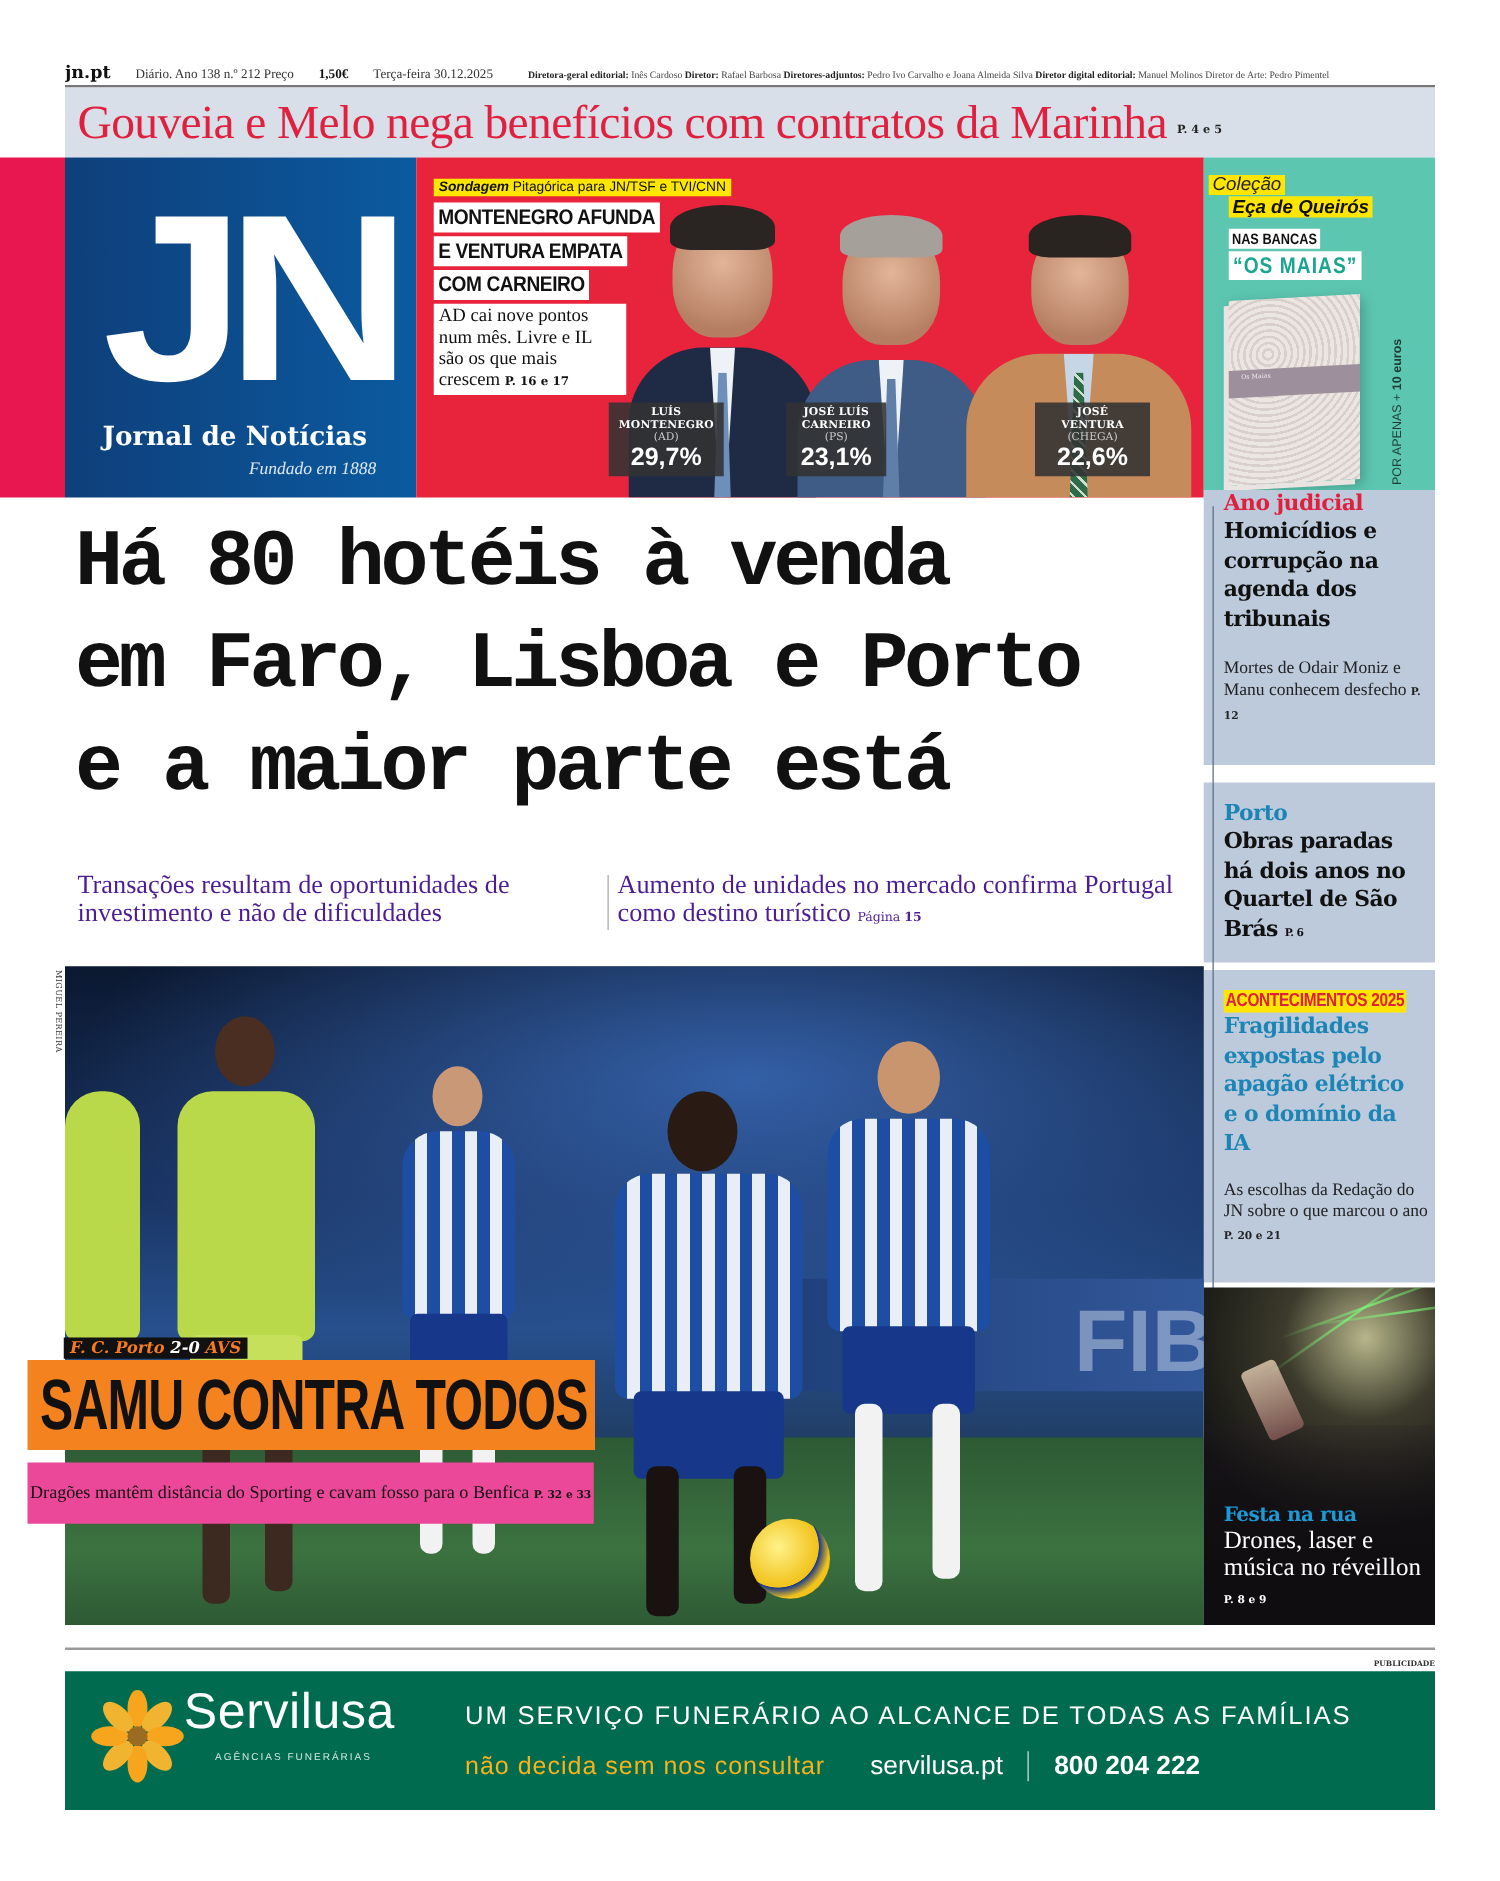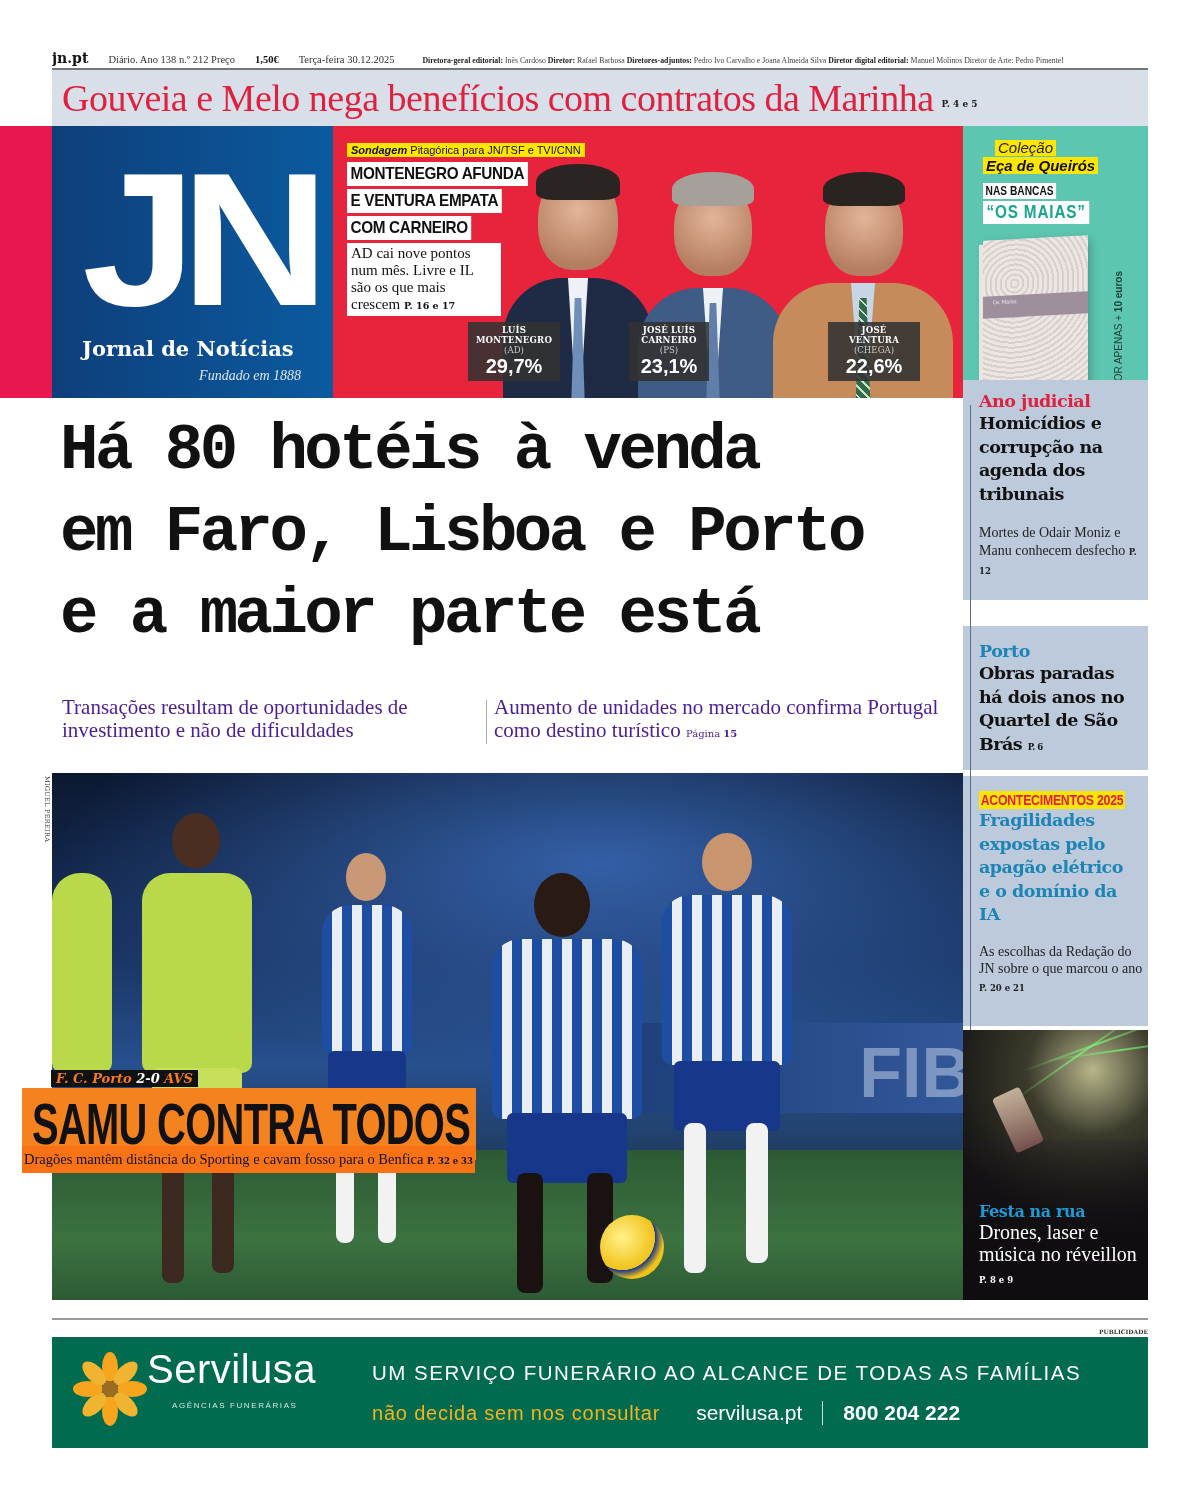--- a/index.html
+++ b/index.html
@@ -43,21 +43,21 @@
   .person .body { position: absolute; bottom: 0; border-radius: 60px 60px 0 0; }
   .person .shirt { position: absolute; bottom: 0; background: #eef2f6; clip-path: polygon(30% 0, 70% 0, 55% 100%, 45% 100%); }
   .person .tie { position: absolute; bottom: 0; clip-path: polygon(35% 0, 65% 0, 80% 100%, 20% 100%); }
   .label { position: absolute; background: rgba(50,50,50,0.88); color: #fff; text-align: center; padding: 3px 4px 4px; font-family: "DejaVu Serif", serif; }
   .label .n { font-weight: bold; font-size: 8.6px; line-height: 10px; letter-spacing: 0.2px; }
   .label .party { font-size: 8.6px; line-height: 10px; color: #ccc; }
   .label .pct { font-family: "Liberation Sans", sans-serif; font-weight: bold; font-size: 20px; line-height: 22px; }
 
   
   .promo { position: absolute; left: 963px; top: 126px; width: 185px; height: 272px; background: #5cc6b0; overflow: hidden; }
-  .promo .c1 { position: absolute; left: 32px; top: 14px; background: #ffe600; font-family: "Liberation Sans", sans-serif; font-style: italic; font-size: 15px; line-height: 16px; padding: 0 3px; color: #222; }
+  .promo .c1 { position: absolute; left: 4px; top: 14px; background: #ffe600; font-family: "Liberation Sans", sans-serif; font-style: italic; font-size: 15px; line-height: 16px; padding: 0 3px; color: #222; }
   .promo .c2 { position: absolute; left: 20px; top: 31px; background: #ffe600; font-family: "Liberation Sans", sans-serif; font-style: italic; font-weight: bold; font-size: 15px; line-height: 17px; padding: 0 3px; color: #111; }
   .promo .c3 { position: absolute; left: 20px; top: 57px; background: #fff; font-family: "Liberation Sans", sans-serif; font-weight: bold; font-size: 12px; padding: 1px 3px; color: #111; transform: scaleX(0.85); transform-origin: left; }
   .promo .c4 { position: absolute; left: 20px; top: 75px; background: #fff; font-family: "Liberation Sans", sans-serif; font-weight: bold; font-size: 18px; padding: 1px 4px; color: #1aa58e; letter-spacing: 1px; transform: scaleX(0.85); transform-origin: left; }
   .promo .book { position: absolute; left: 20px; top: 112px; width: 105px; height: 148px; background: repeating-radial-gradient(circle at 30% 30%, #ece6e2 0 3px, #d9d0cd 3px 5px); box-shadow: -4px 4px 0 #e9e4e1, 2px 4px 10px rgba(0,0,0,0.25); transform: skewY(-3deg); }
   .promo .book .band { position: absolute; left: 0; right: 0; top: 56px; height: 22px; background: #9e8f9c; }
   .promo .book .band span { position: absolute; left: 10px; top: 3px; font-size: 5px; color: #f0eaf0; }
   .promo .vert { position: absolute; left: 150px; top: 262px; transform: rotate(-90deg); transform-origin: left top; font-family: "Liberation Sans", sans-serif; font-size: 10px; color: #1d3d36; white-space: nowrap; }
   .promo .vert b { font-weight: bold; }
 
   
@@ -70,21 +70,21 @@
   .deck-sep { position: absolute; left: 486px; top: 700px; width: 1px; height: 44px; background: #aaa; }
 
   
   .rcol { position: absolute; left: 963px; width: 185px; background: #bccadb; }
   .rcol .kick { font-family: "DejaVu Serif", serif; font-weight: bold; font-size: 17.5px; line-height: 22px; letter-spacing: -0.5px; }
   .rcol .hd { font-family: "DejaVu Serif", serif; font-weight: bold; font-size: 17.5px; line-height: 23.5px; letter-spacing: -0.5px; color: #111; }
   .rcol .tx { font-family: "Liberation Serif", serif; font-size: 14px; line-height: 17.5px; color: #222; }
   .rcol .pp { font-family: "DejaVu Serif", serif; font-weight: bold; font-size: 8.5px; }
   .rcol-vline { position: absolute; left: 970px; top: 405px; width: 1px; height: 880px; background: #5a6c85; }
 
-  .box1 { top: 380px; height: 220px; padding: 10px 0 0 16px; }
+  .box1 { top: 392px; height: 220px; padding: 0 0 0 16px; }
   .box2 { top: 626px; height: 144px; padding: 14px 0 0 16px; }
   .box3 { top: 776px; height: 250px; padding: 14px 0 0 16px; }
   .acont { display: inline-block; background: #ffe600; color: #e0203f; font-family: "Liberation Sans", sans-serif; font-weight: bold; font-size: 15px; line-height: 18px; padding: 0 2px; transform: scaleX(0.82); transform-origin: left; white-space: nowrap; letter-spacing: -0.3px; }
   .box3 .hd { color: #1c85b5; }
 
   .festa { position: absolute; left: 963px; top: 1030px; width: 185px; height: 270px; overflow: hidden; background: radial-gradient(circle at 70% 15%, #b6b58a 0%, #3b3a2b 25%, #111 60%); }
   .festa .beam { position: absolute; background: linear-gradient(90deg, rgba(120,255,120,0), rgba(120,255,120,0.7), rgba(120,255,120,0)); height: 2px; width: 160px; transform-origin: left; }
   .festa .crowd { position: absolute; left: 0; right: 0; bottom: 0; height: 160px; background: linear-gradient(180deg, rgba(40,30,40,0.2), #0f0d10 70%); }
   .festa .glass { position: absolute; left: 40px; top: 60px; width: 30px; height: 60px; background: linear-gradient(180deg, rgba(255,230,200,0.7), rgba(190,120,120,0.5)); transform: rotate(-25deg); border-radius: 4px; }
   .festa .txt { position: absolute; left: 16px; top: 172px; }
@@ -107,21 +107,21 @@
   .lime { background: #b9d84a; }
   .ball { position: absolute; left: 548px; top: 442px; width: 64px; height: 64px; border-radius: 50%; background: radial-gradient(circle at 35% 35%, #fff28a, #f1c21a 55%, #1b3a86 56%, #f1c21a 70%); }
 
   .credit { position: absolute; left: 42px; top: 776px; width: 9px; height: 70px; }
   .credit span { display: block; transform: rotate(90deg); transform-origin: left top; position: absolute; left: 9px; top: 0; font-family: "DejaVu Serif", serif; font-size: 6.5px; color: #333; white-space: nowrap; letter-spacing: 0.3px; }
 
   .score { position: absolute; left: 51px; top: 1070px; background: #111; padding: 1px 5px; font-family: "DejaVu Serif", serif; font-style: italic; font-weight: bold; font-size: 13px; color: #f47b20; white-space: nowrap; }
   .score .s { color: #fff; }
   .samu { position: absolute; left: 22px; top: 1088px; width: 454px; height: 72px; background: #f4821f; }
   .samu span { position: absolute; left: 10px; top: 4px; font-family: "Liberation Sans", sans-serif; font-weight: bold; font-size: 57px; line-height: 64px; color: #111; transform: scaleX(0.7); transform-origin: left; white-space: nowrap; letter-spacing: -1px; }
-  .samu-sub { position: absolute; left: 22px; top: 1146px; background: #f97316; padding: 5px 2px; font-family: "Liberation Serif", serif; font-size: 14.5px; color: #111; white-space: nowrap; }
+  .samu-sub { position: absolute; left: 22px; top: 1170px; background: #ec4899; padding: 16px 2px; font-family: "Liberation Serif", serif; font-size: 14.5px; color: #111; white-space: nowrap; }
   .samu-sub b { font-family: "DejaVu Serif", serif; font-size: 8.5px; }
 
   
   .bottom-rule { position: absolute; left: 52px; top: 1318px; width: 1096px; height: 2px; background: #999; }
   .pub { position: absolute; right: 52px; top: 1328px; font-family: "DejaVu Serif", serif; font-weight: bold; font-size: 6px; color: #333; }
   .ad { position: absolute; left: 52px; top: 1337px; width: 1096px; height: 111px; background: #006b4f; }
   .ad .flower { position: absolute; left: 20px; top: 14px; width: 76px; height: 76px; }
   .ad .brand { position: absolute; left: 95px; top: 10px; font-family: "Liberation Sans", sans-serif; font-size: 40px; color: #fff; letter-spacing: 0.5px; }
   .ad .tag { position: absolute; left: 120px; top: 64px; font-family: "Liberation Sans", sans-serif; font-size: 8px; color: #d3e8df; letter-spacing: 1.6px; }
   .ad .line1 { position: absolute; left: 320px; top: 24px; font-family: "Liberation Sans", sans-serif; font-size: 20.5px; color: #fff; letter-spacing: 1.5px; white-space: nowrap; }
@@ -194,21 +194,21 @@
   </div>
 
   <div class="person" style="left:440px; width:180px; height:230px;">
     <div class="body" style="left:0; width:180px; height:115px; background:#c68b5a;"></div>
     <div class="shirt" style="left:60px; width:60px; height:115px; background:#c6d6e6;"></div>
     <div class="tie" style="left:78px; width:24px; height:100px; background:repeating-linear-gradient(45deg,#2f6b46 0 5px,#cfe0d3 5px 7px);"></div>
     <div class="head" style="left:52px; top:12px; width:78px; height:96px;"></div>
     <div class="hair" style="left:50px; top:4px; width:82px; height:34px; background:#2a2420;"></div>
   </div>
 
-  <div class="label" style="left:135px; top:196px; width:92px;">
+  <div class="label" style="left:154px; top:196px; width:92px;">
     <div class="n">LUÍS</div>
     <div class="n">MONTENEGRO</div>
     <div class="party">(AD)</div>
     <div class="pct">29,7%</div>
   </div>
   <div class="label" style="left:296px; top:196px; width:80px;">
     <div class="n">JOSÉ LUÍS</div>
     <div class="n">CARNEIRO</div>
     <div class="party">(PS)</div>
     <div class="pct">23,1%</div>

